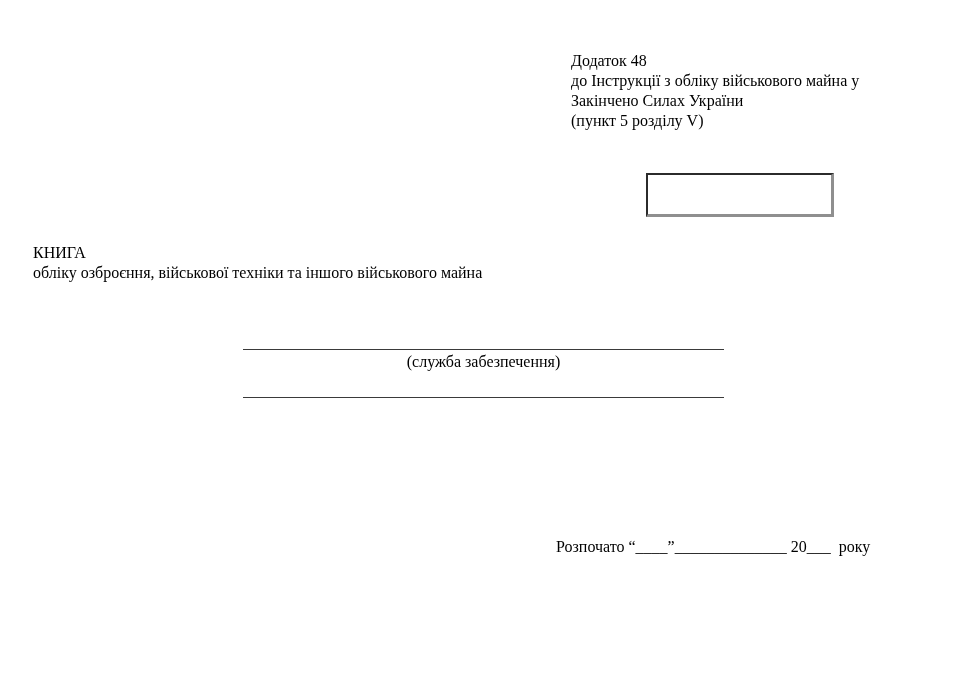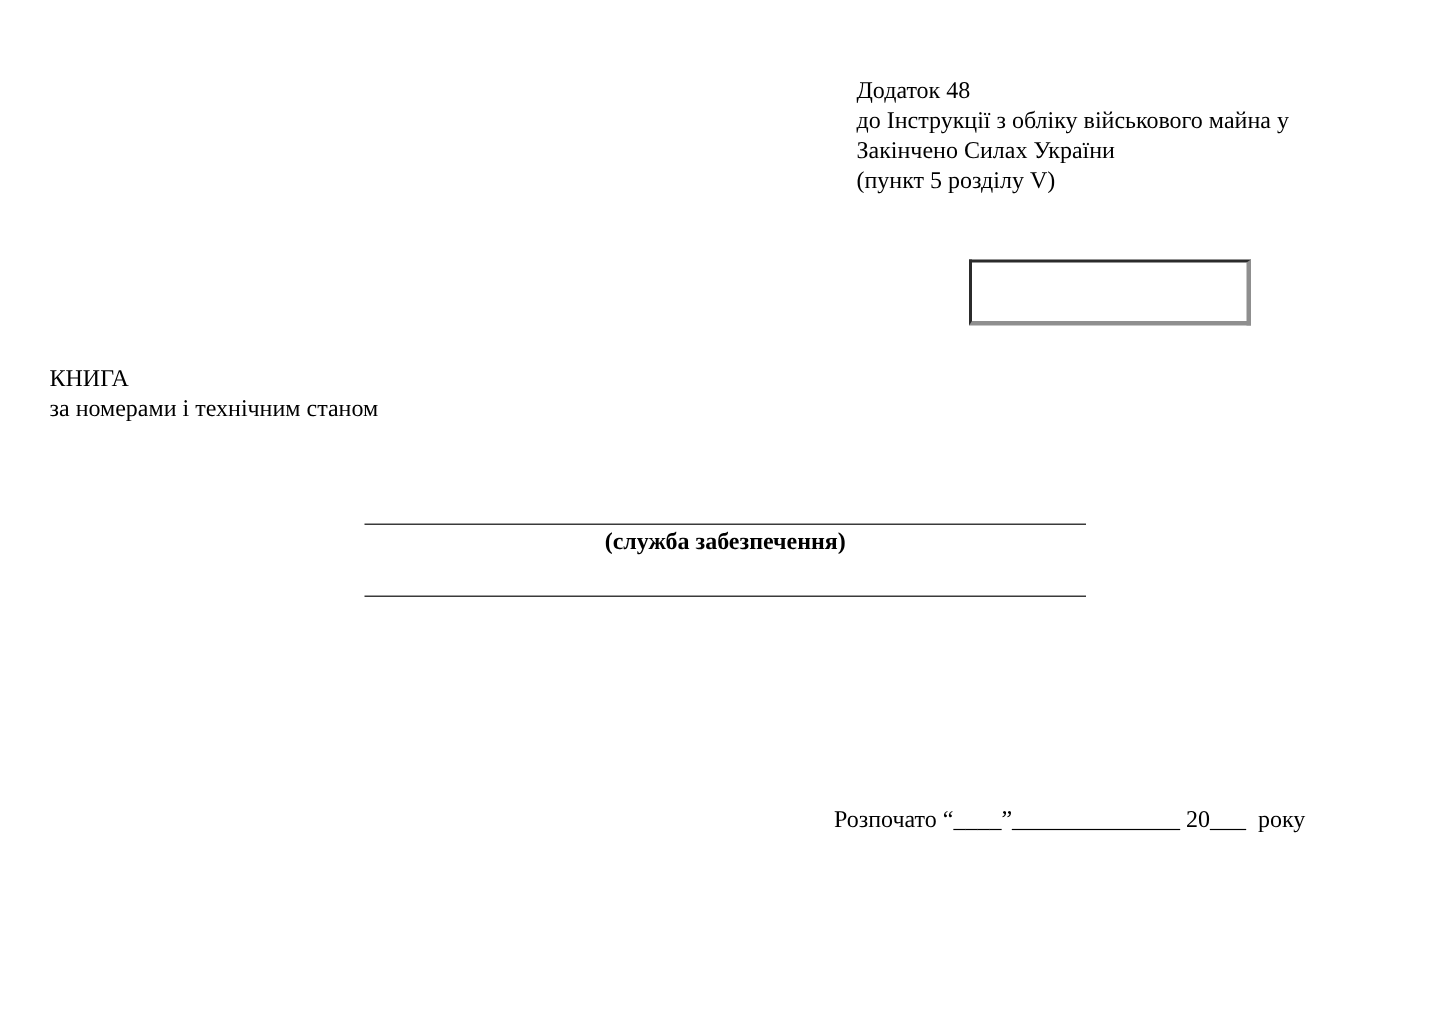--- a/index.html
+++ b/index.html
@@ -49,21 +49,21 @@
   }
   .rule-service { top: 349px; }
   .rule-unit    { top: 397px; }
   .caption {
     position: absolute;
     left: 243px;
     width: 481px;
     text-align: center;
     line-height: 20px;
   }
-  .caption-service { top: 352px; font-weight: bold; }
+  .caption-service { top: 352px; }
   .caption-unit    { top: 400px; }
   .dateline {
     position: absolute;
     left: 556px;
     white-space: pre;
     line-height: 20px;
   }
   .date-start { top: 537px; }
   .date-end   { top: 572px; }
 </style>
@@ -76,21 +76,21 @@
     <div>Додаток 48</div>
     <div>до Інструкції з обліку військового майна у</div>
     <div>Закінчено Силах України</div>
     <div>(пункт 5 розділу V)</div>
   </div>
 
   <div class="stamp-box"></div>
 
   <div class="doc-title">
     <div>КНИГА</div>
-    <div>за номерами і технічним станом</div>
+    <div>обліку озброєння, військової техніки та іншого військового майна</div>
   </div>
 
   <div class="rule rule-service"></div>
   <div class="caption caption-service">(служба забезпечення)</div>
 
   <div class="rule rule-unit"></div>
 
   <div class="dateline date-start">Розпочато “____”______________ 20___  року</div>
 
 </div>

